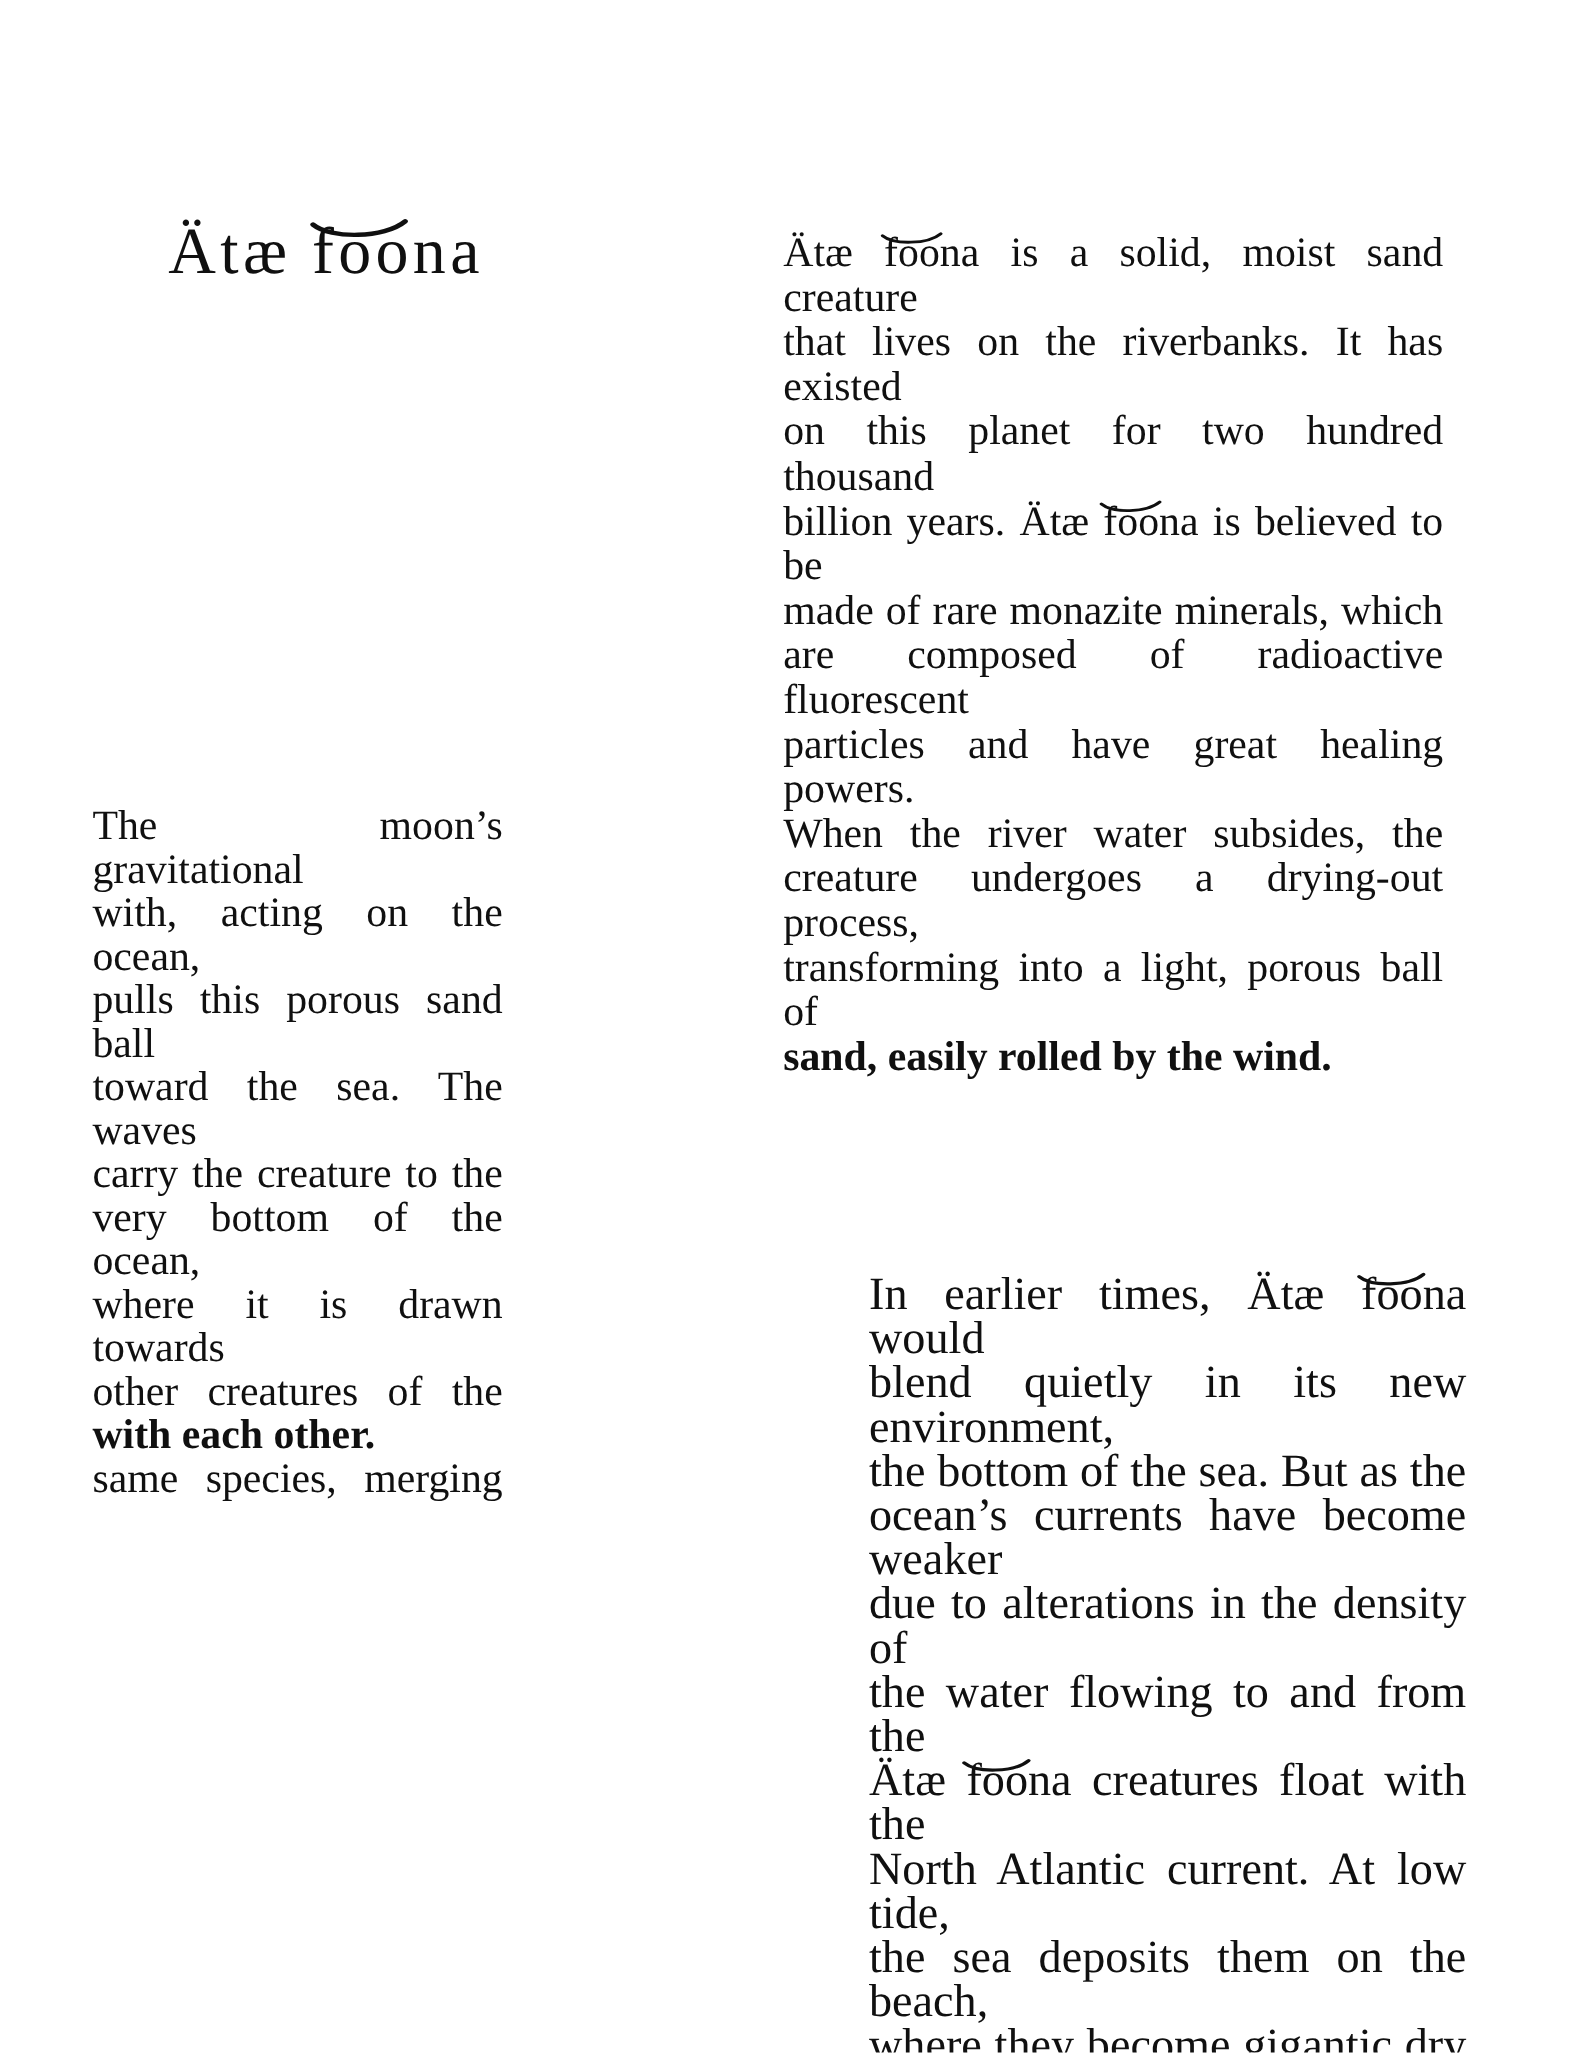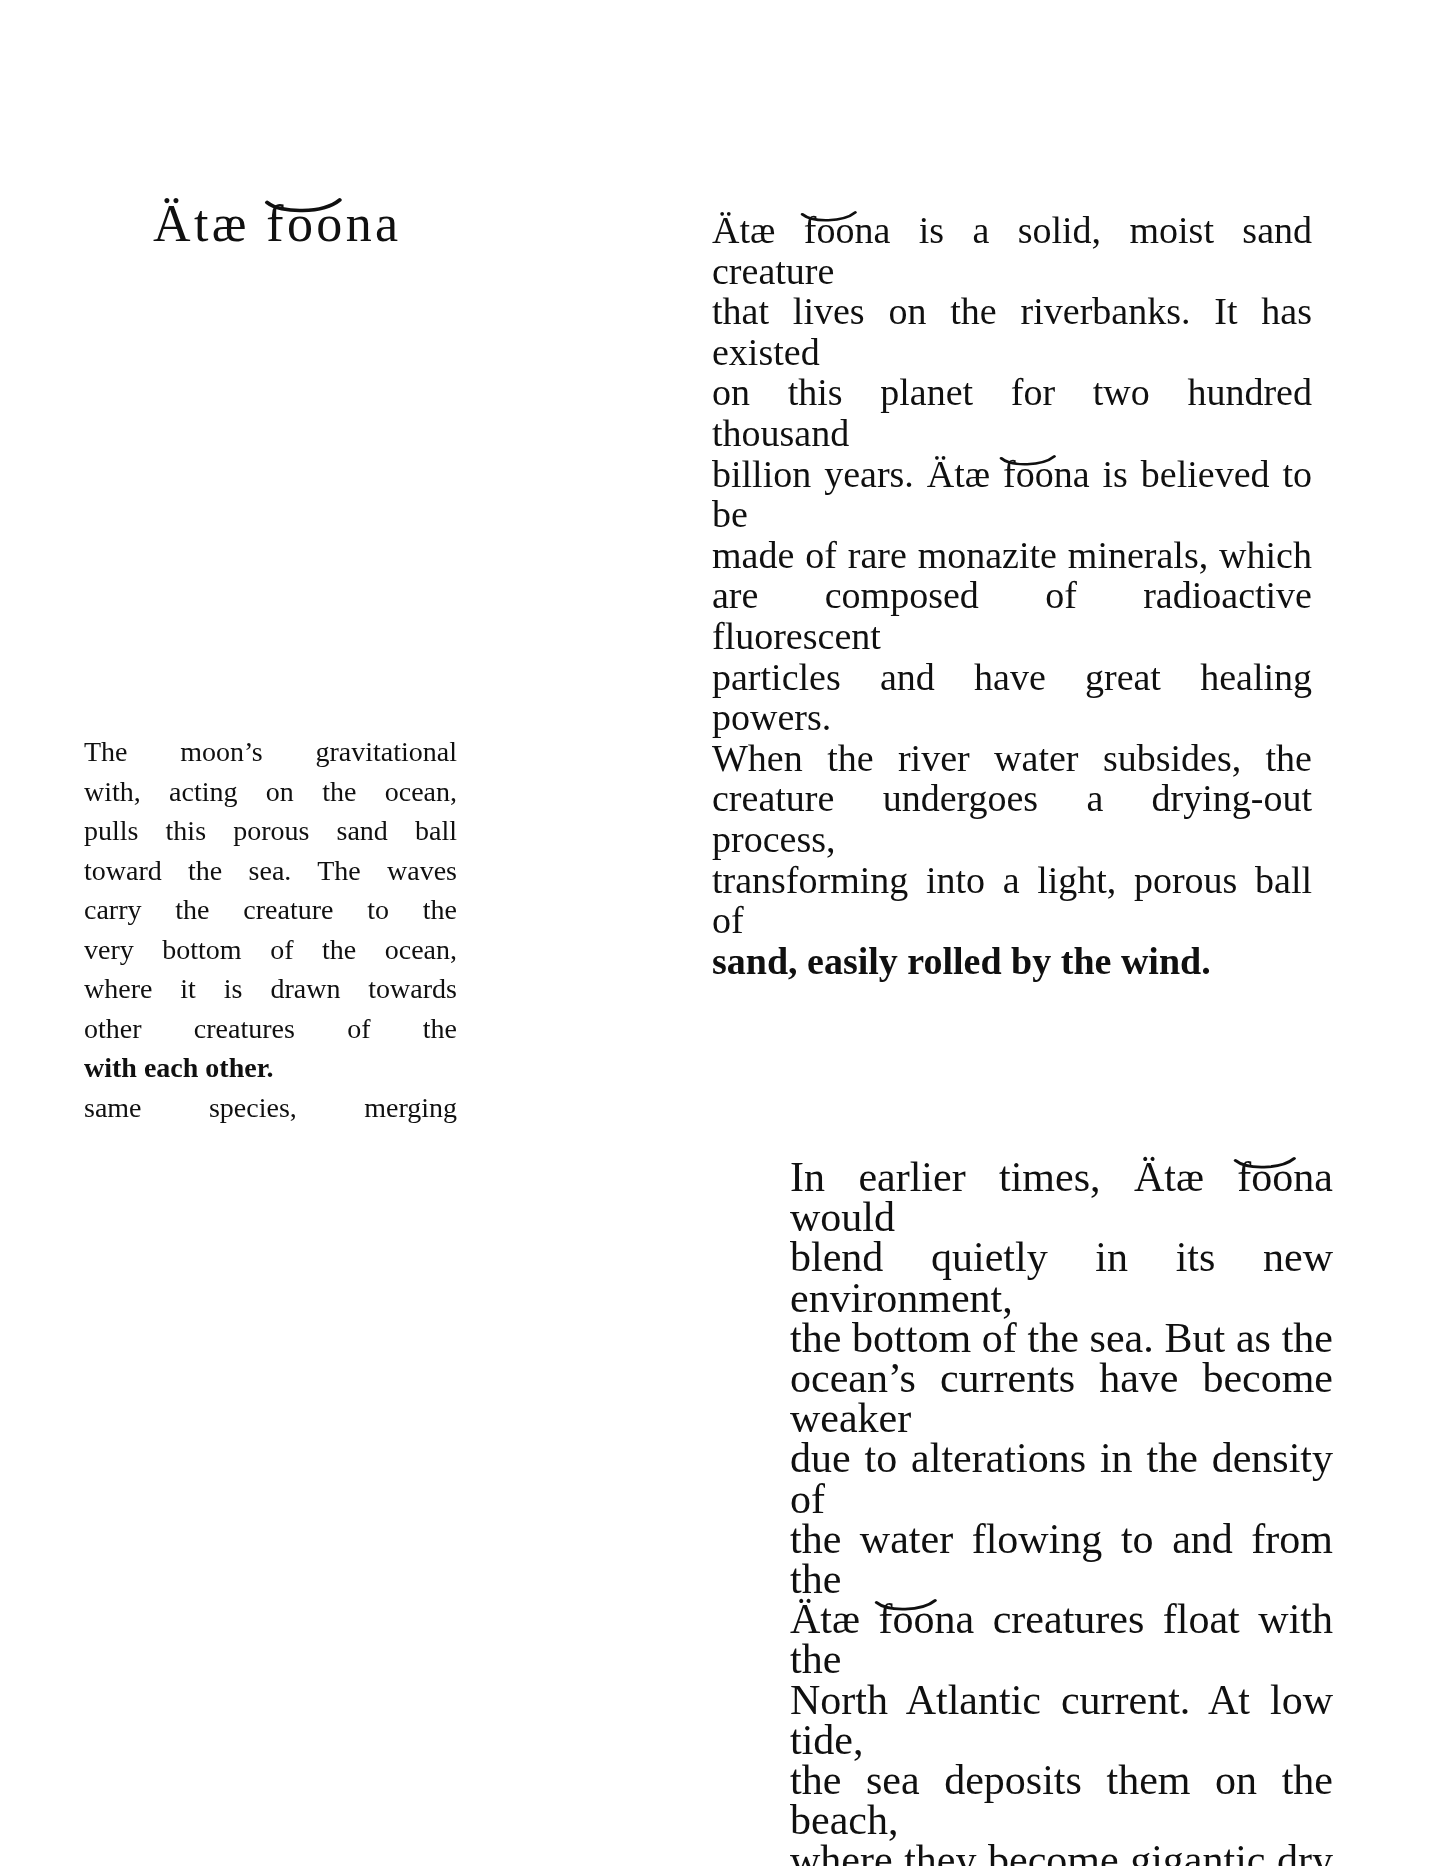--- a/index.html
+++ b/index.html
@@ -19,21 +19,21 @@
     position: absolute;
     inset: 0;
     background: #ffffff;
   }
   .title {
     position: absolute;
     left: 153px;
     top: 198px;
     margin: 0;
     font-weight: 400;
-    font-size: 52px;
+    font-size: 60px;
     line-height: 1;
     letter-spacing: 0.065em;
     white-space: nowrap;
     text-align: center;
   }
   .para {
     position: absolute;
   }
   .para .line {
     text-align: justify;
@@ -47,21 +47,21 @@
     left: 712px;
     top: 210px;
     width: 600px;
     font-size: 38px;
     line-height: 40.6px;
   }
   .para-moon {
     left: 84px;
     top: 732px;
     width: 373px;
-    font-size: 28px;
+    font-size: 38px;
     line-height: 39.5px;
   }
   .para-currents {
     left: 790px;
     top: 1157px;
     width: 543px;
     font-size: 42px;
     line-height: 40.2px;
   }
   

